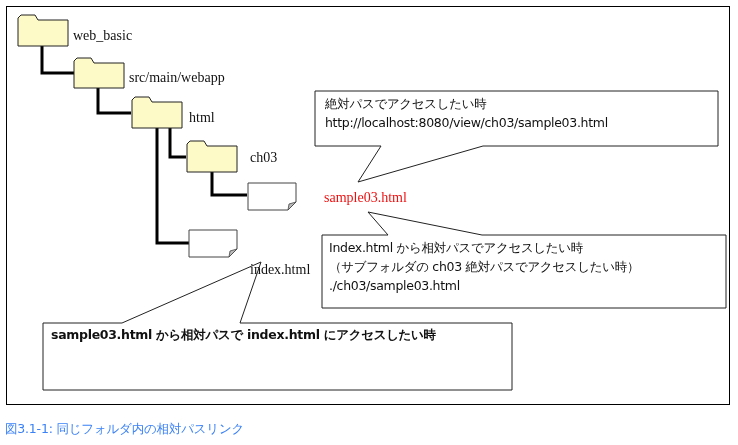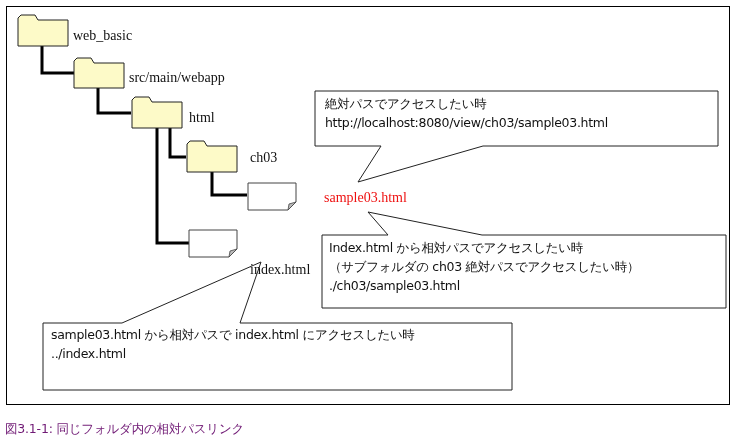--- a/index.html
+++ b/index.html
@@ -2,21 +2,21 @@
 <html><head>
 <meta charset="utf-8">
 <style>
   html, body { margin:0; padding:0; background:#ffffff; }
   body { width:738px; height:445px; position:relative; overflow:hidden; font-family:"DejaVu Sans", sans-serif; }
   #frame { position:absolute; left:6px; top:6px; width:724px; height:399px; border:1.5px solid #000; box-sizing:border-box; }
   svg#diagram { position:absolute; left:0; top:0; }
   .lbl { position:absolute; font-family:"Liberation Serif", serif; font-size:14px; color:#111; white-space:nowrap; }
   .lbl.red { color:#ee1111; }
   .callout-text { position:absolute; font-family:"DejaVu Sans", sans-serif; font-size:12.5px; color:#111; line-height:19px; white-space:nowrap; letter-spacing:-0.3px; }
-  #caption { position:absolute; left:5px; top:421px; font-family:"DejaVu Sans", sans-serif; font-size:12.5px; color:#701a75; white-space:nowrap; letter-spacing:-0.2px; }
+  #caption { position:absolute; left:5px; top:421px; font-family:"DejaVu Sans", sans-serif; font-size:12.5px; color:#3b82f6; white-space:nowrap; letter-spacing:-0.2px; }
 </style>
 </head>
 <body>
 
 <div id="frame"></div>
 
 <svg id="diagram" width="738" height="445">
 
   <g stroke="#000" stroke-width="3" fill="none">
     <polyline points="42,46 42,73 74,73"></polyline>
@@ -70,18 +70,17 @@
 
 <div class="callout-text" style="left:325px;top:94px;">
   <div>絶対パスでアクセスしたい時</div>
   <div>http://localhost:8080/view/ch03/sample03.html</div>
 </div>
 <div class="callout-text" style="left:329px;top:238px;">
   <div>Index.html から相対パスでアクセスしたい時</div>
   <div>（サブフォルダの ch03 絶対パスでアクセスしたい時）</div>
   <div>./ch03/sample03.html</div>
 </div>
-<div class="callout-text" style="left:51px;top:325px;">
+<div class="callout-text" style="left:51px;top:325px;font-weight:bold;">
   <div>sample03.html から相対パスで index.html にアクセスしたい時</div>
-  <div>../index.html</div>
 </div>
 
 <div id="caption">図3.1-1: 同じフォルダ内の相対パスリンク</div>
 
 </body></html>

